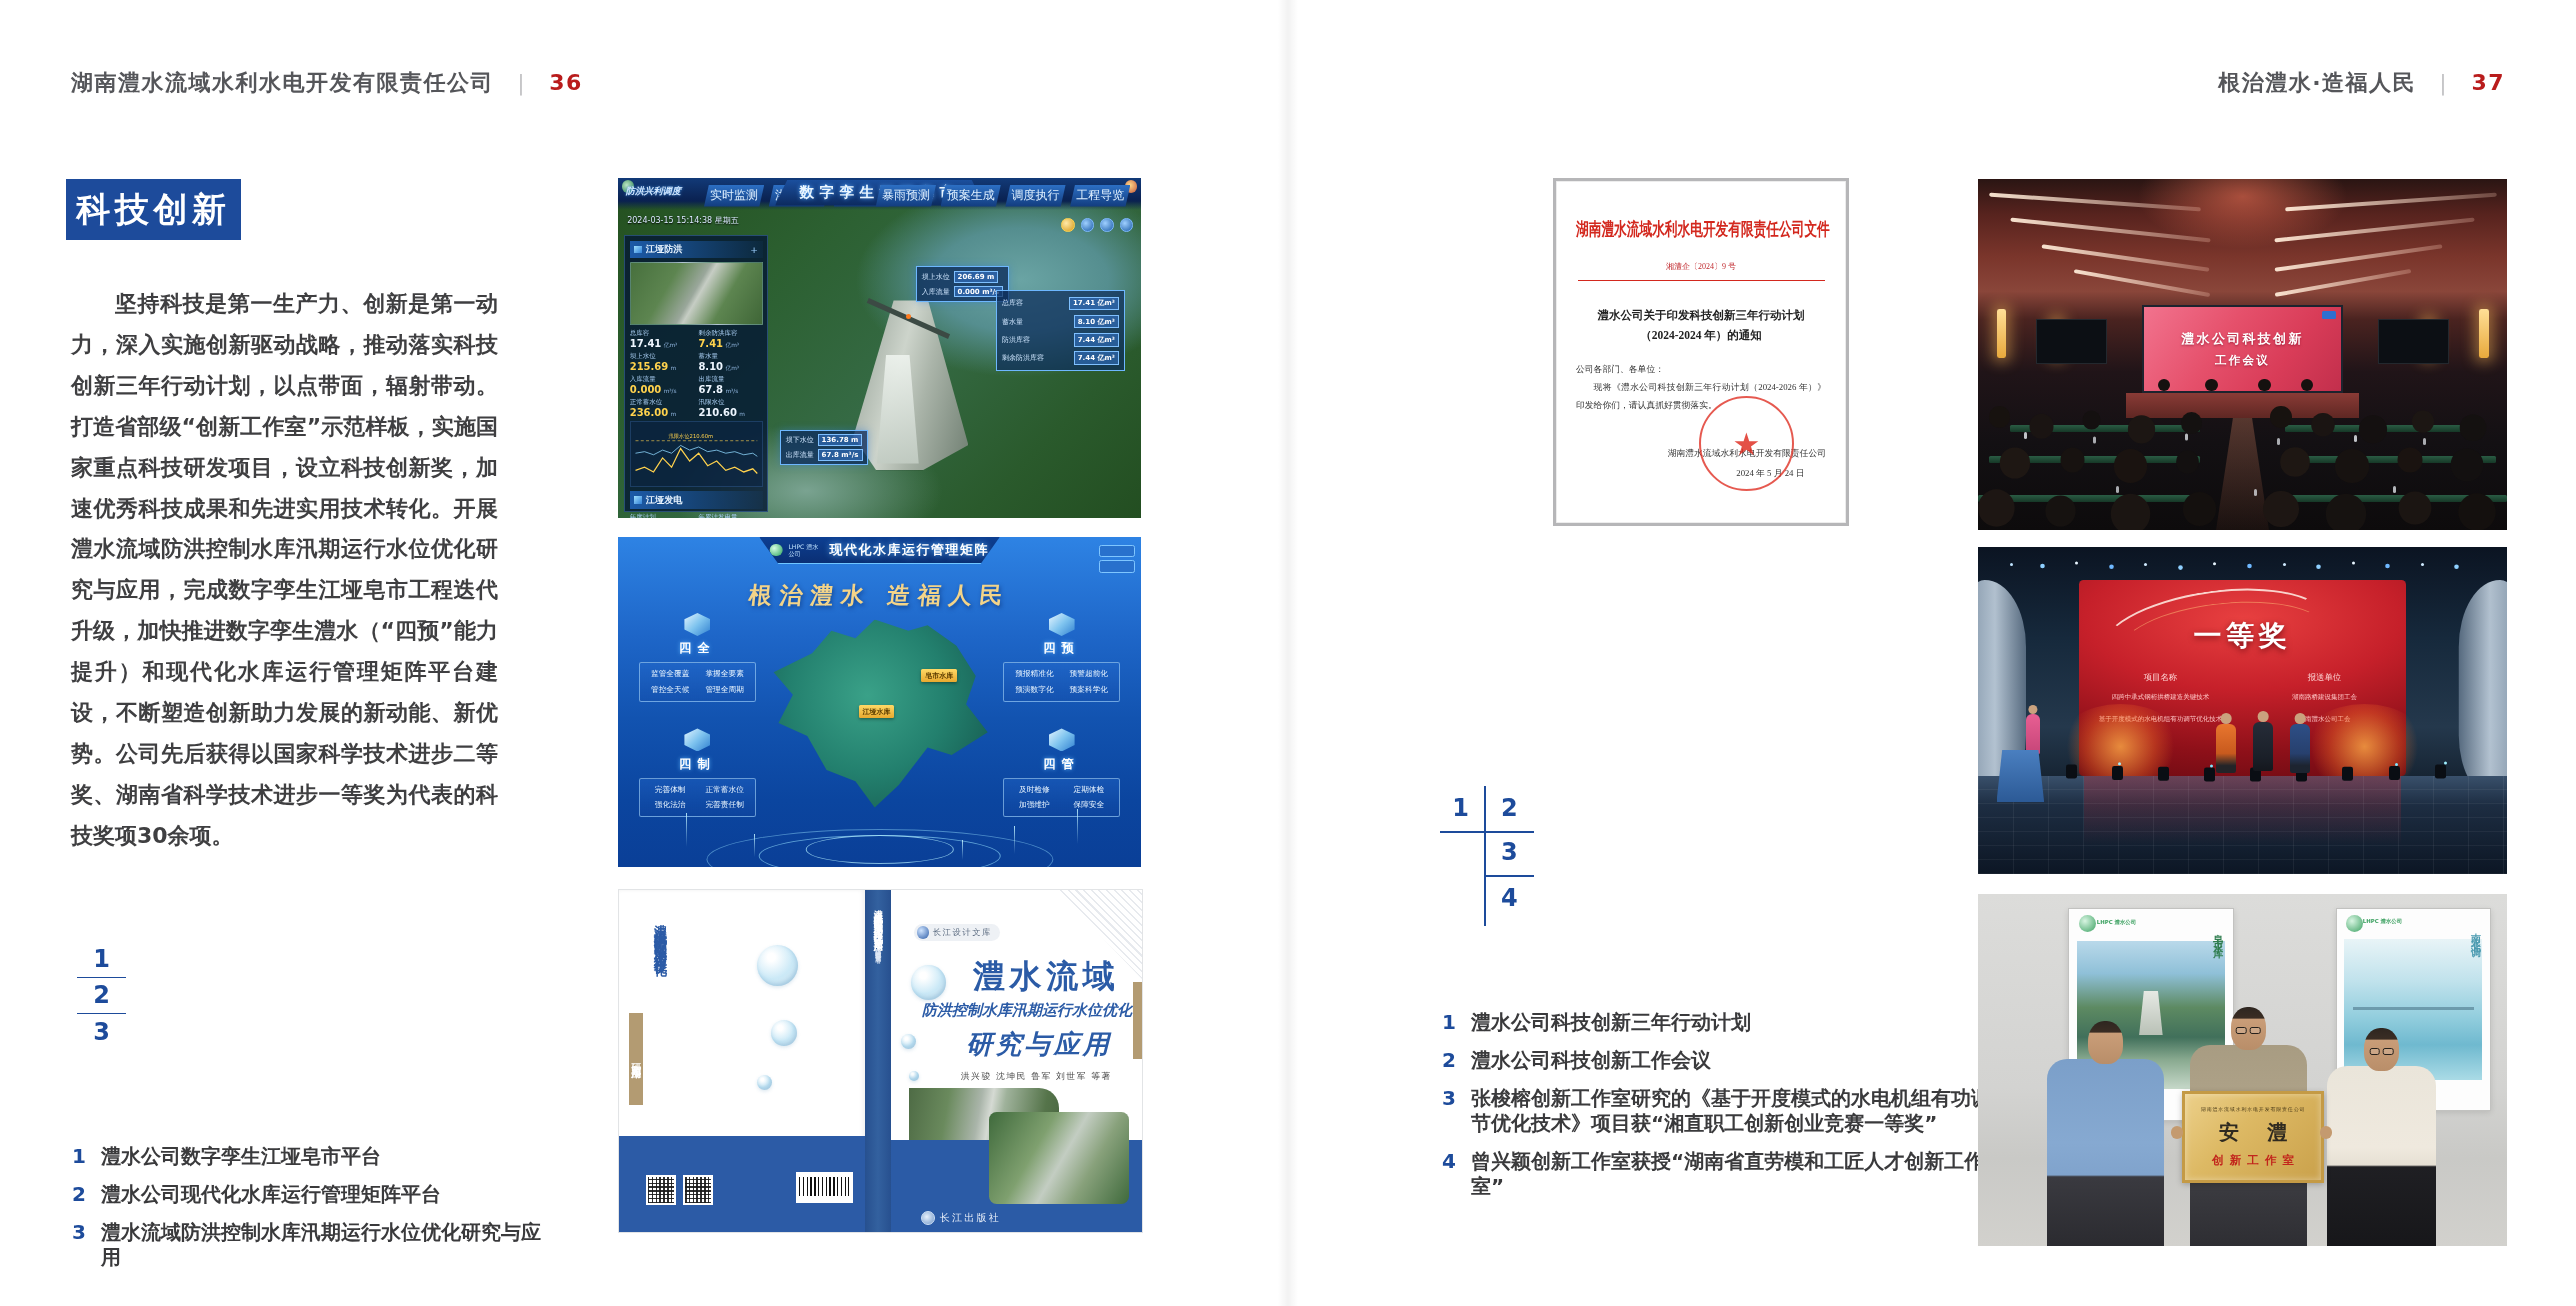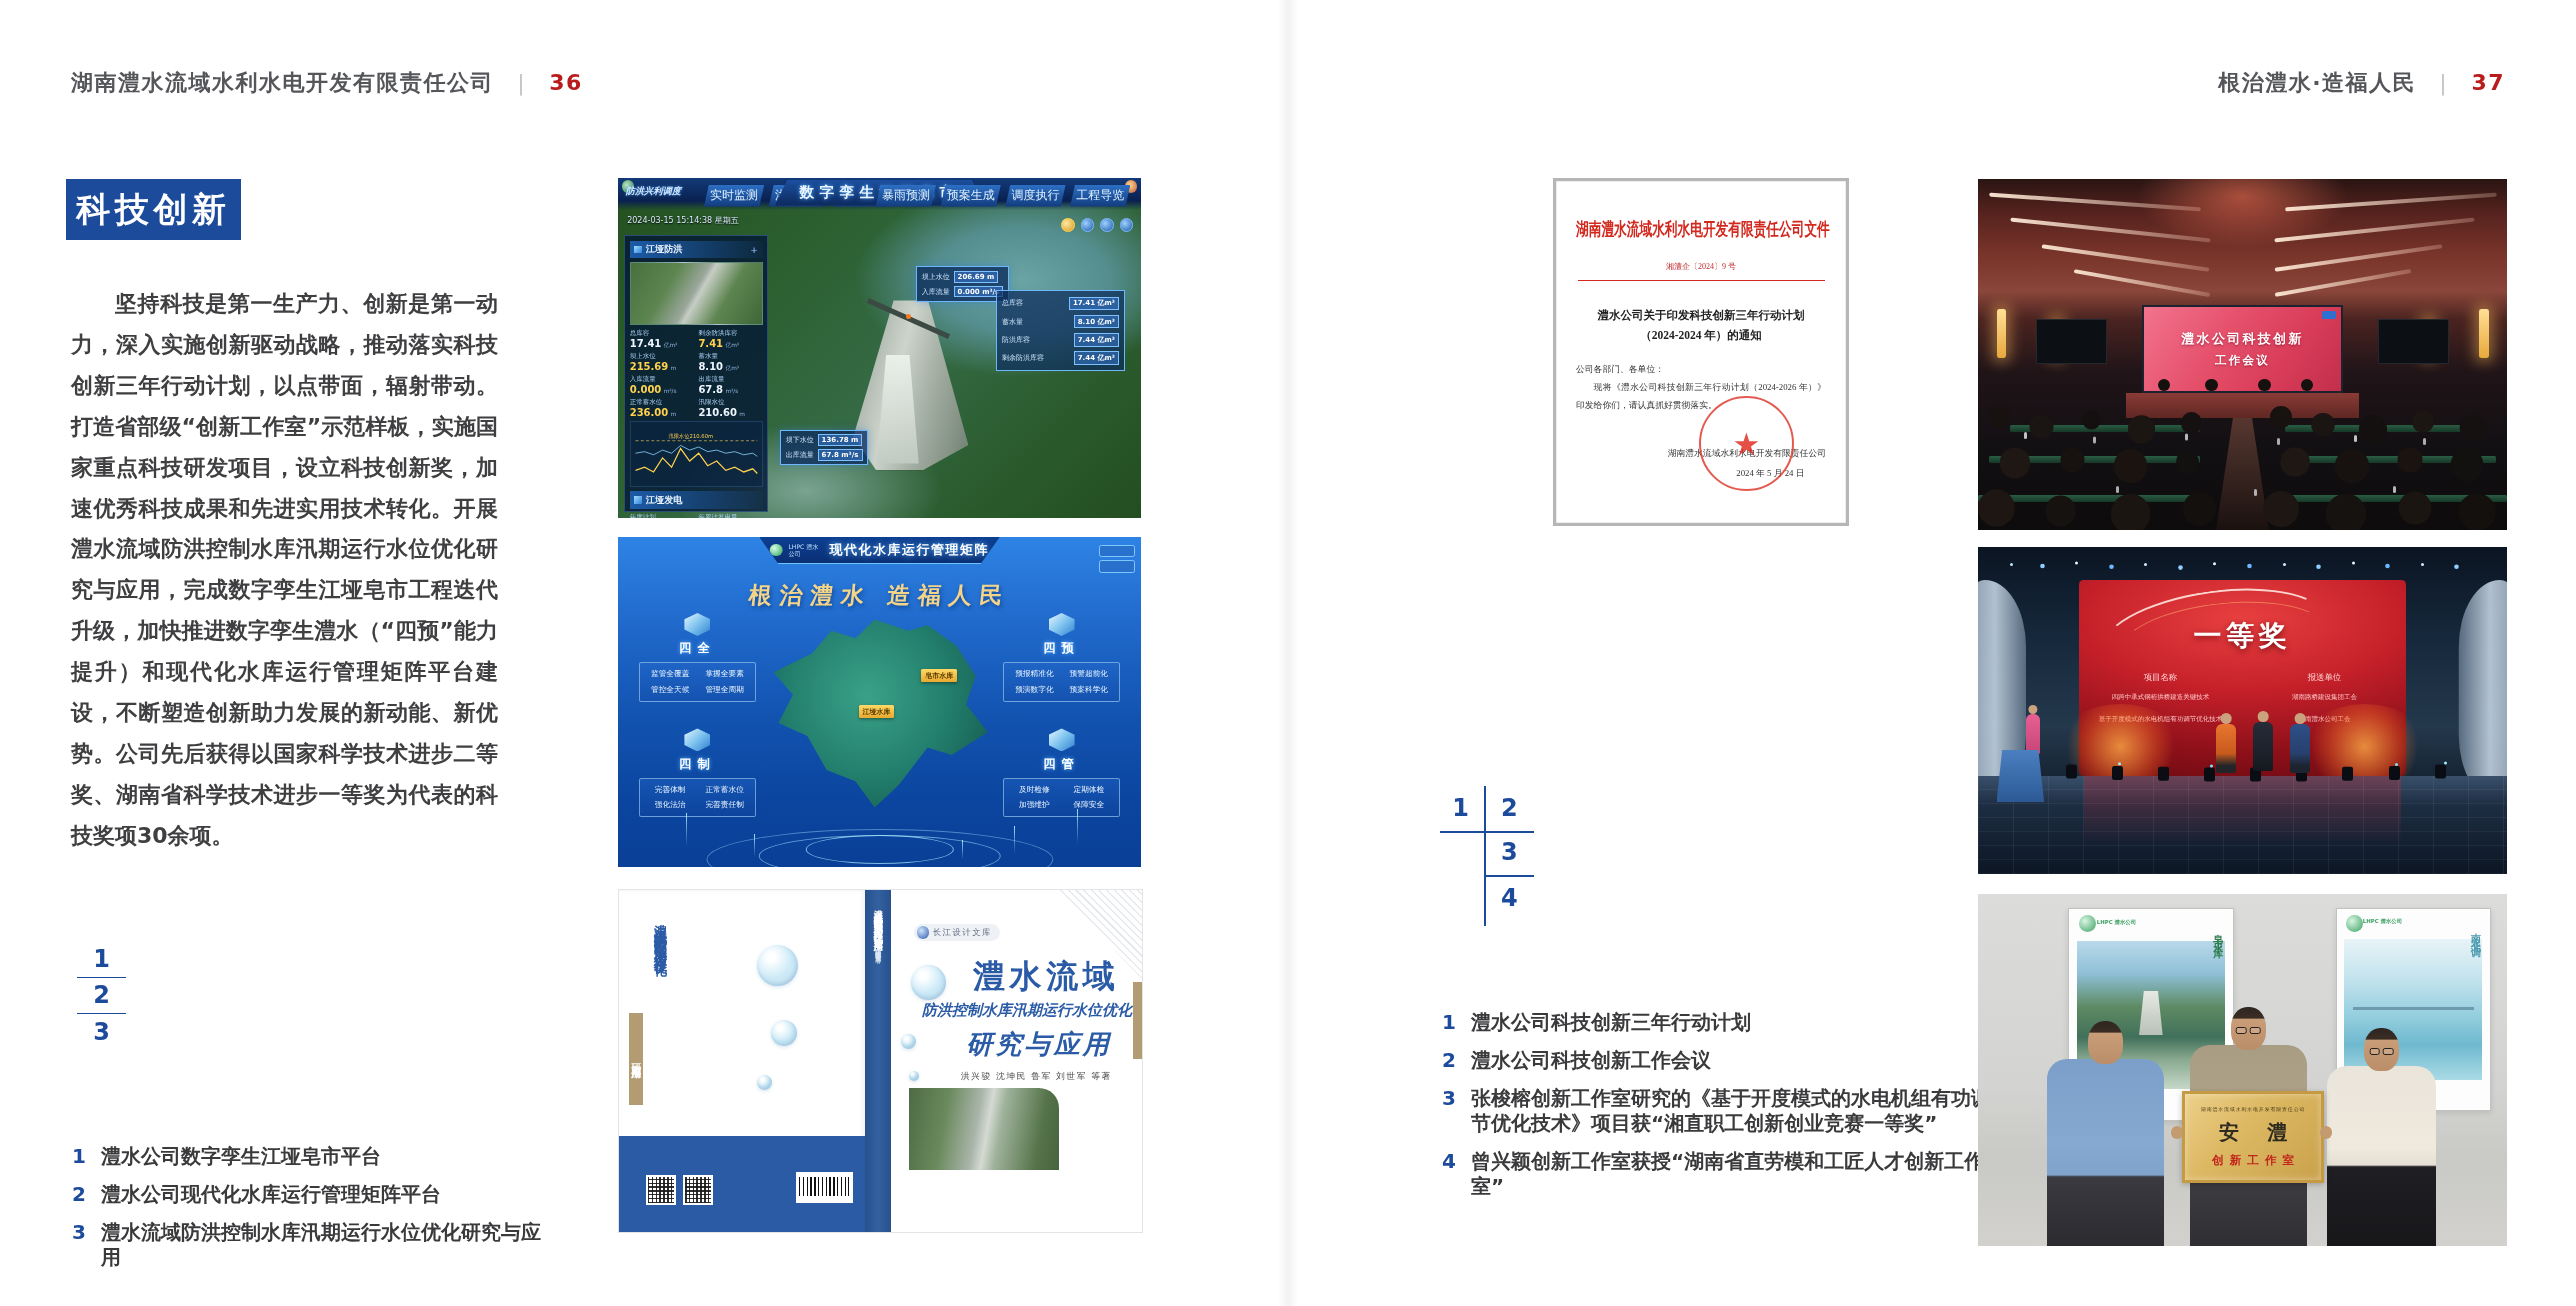--- a/index.html
+++ b/index.html
@@ -639,20 +639,27 @@
       </div>
       <span class="bub b5"></span>
       <span class="bub b6"></span>
       <span class="bub b7"></span>
       <div class="bk-t1">澧水流域</div>
       <div class="bk-t2">防洪控制水库汛期运行水位优化</div>
       <div class="bk-t3">研究与应用</div>
       <div class="bk-authors">洪兴骏 沈坤民 鲁军 刘世军 等著</div>
       <div class="bk-tan2"></div>
       <div class="bk-photo"></div>
+      <div class="bk-band2">
+        <div class="bk-photo2"></div>
+        <div class="bk-pub">
+          <span class="bk-pubico"></span>
+          <span>长江出版社</span>
+        </div>
+      </div>
     </div>
   </div>
 
   <div id="fidxR">
     <span class="vline"></span>
     <span class="h1"></span>
     <span class="h2"></span>
     <span class="n1">1</span>
     <span class="n2">2</span>
     <span class="n3">3</span>

